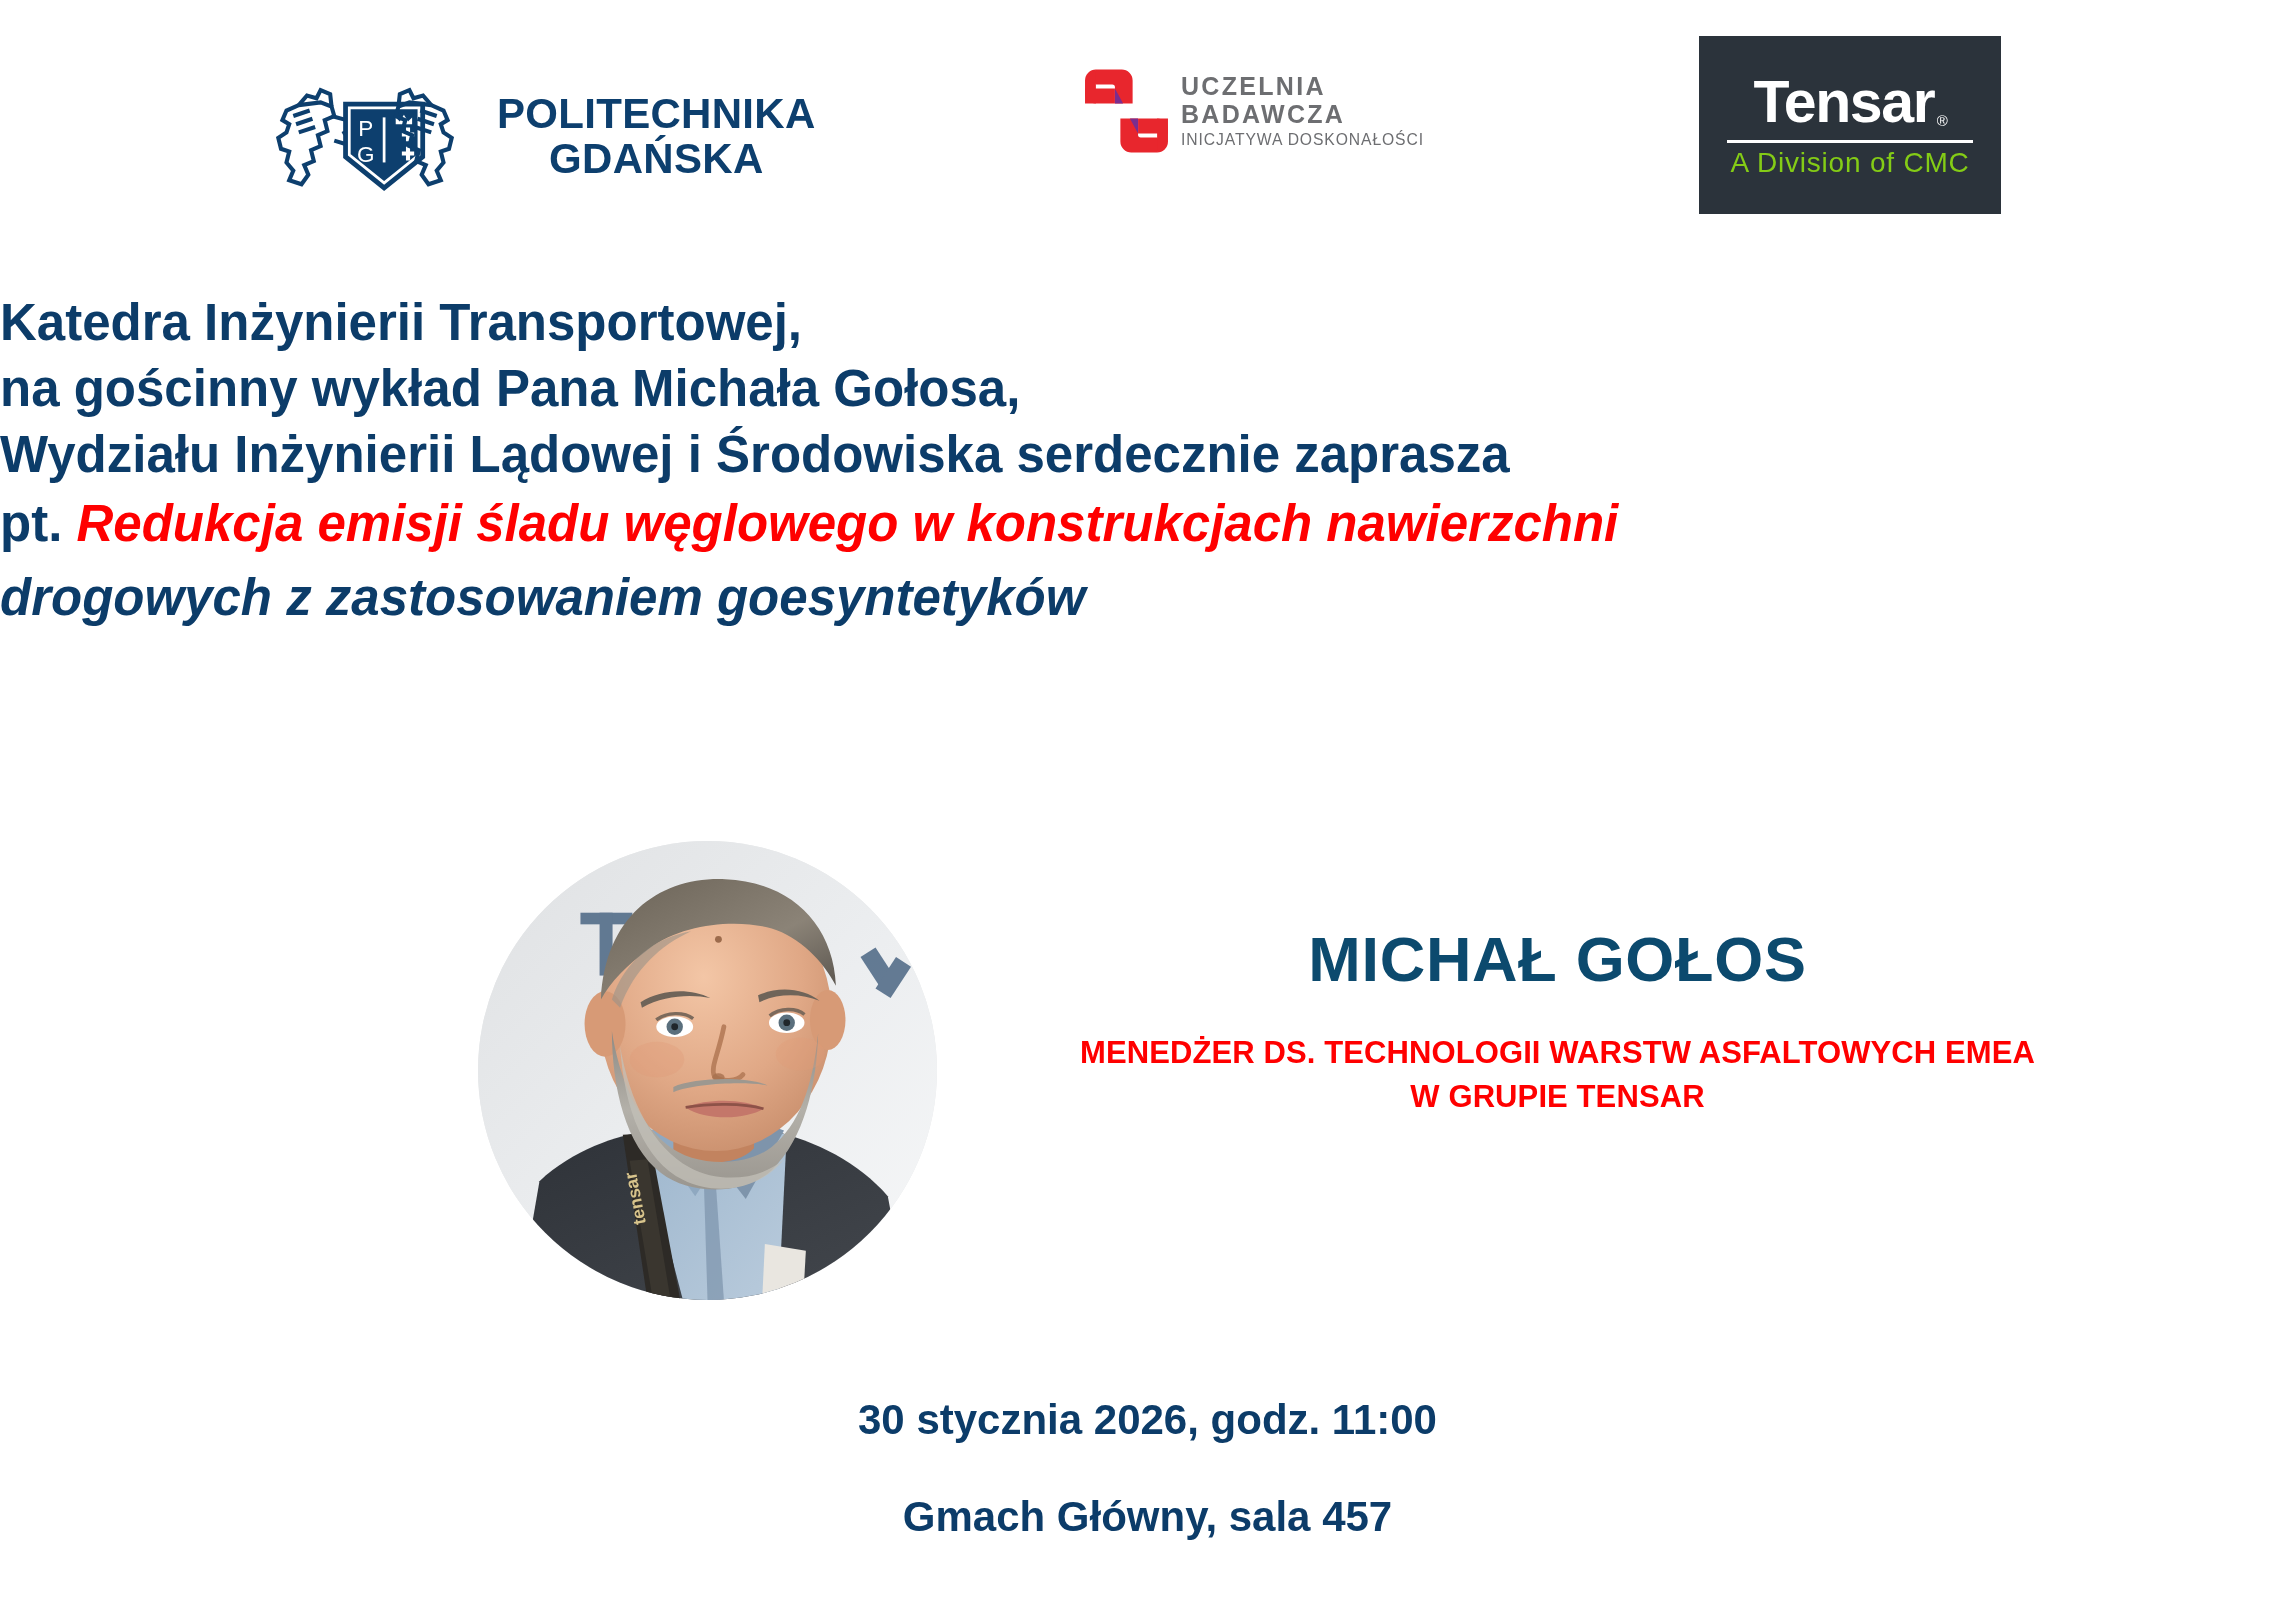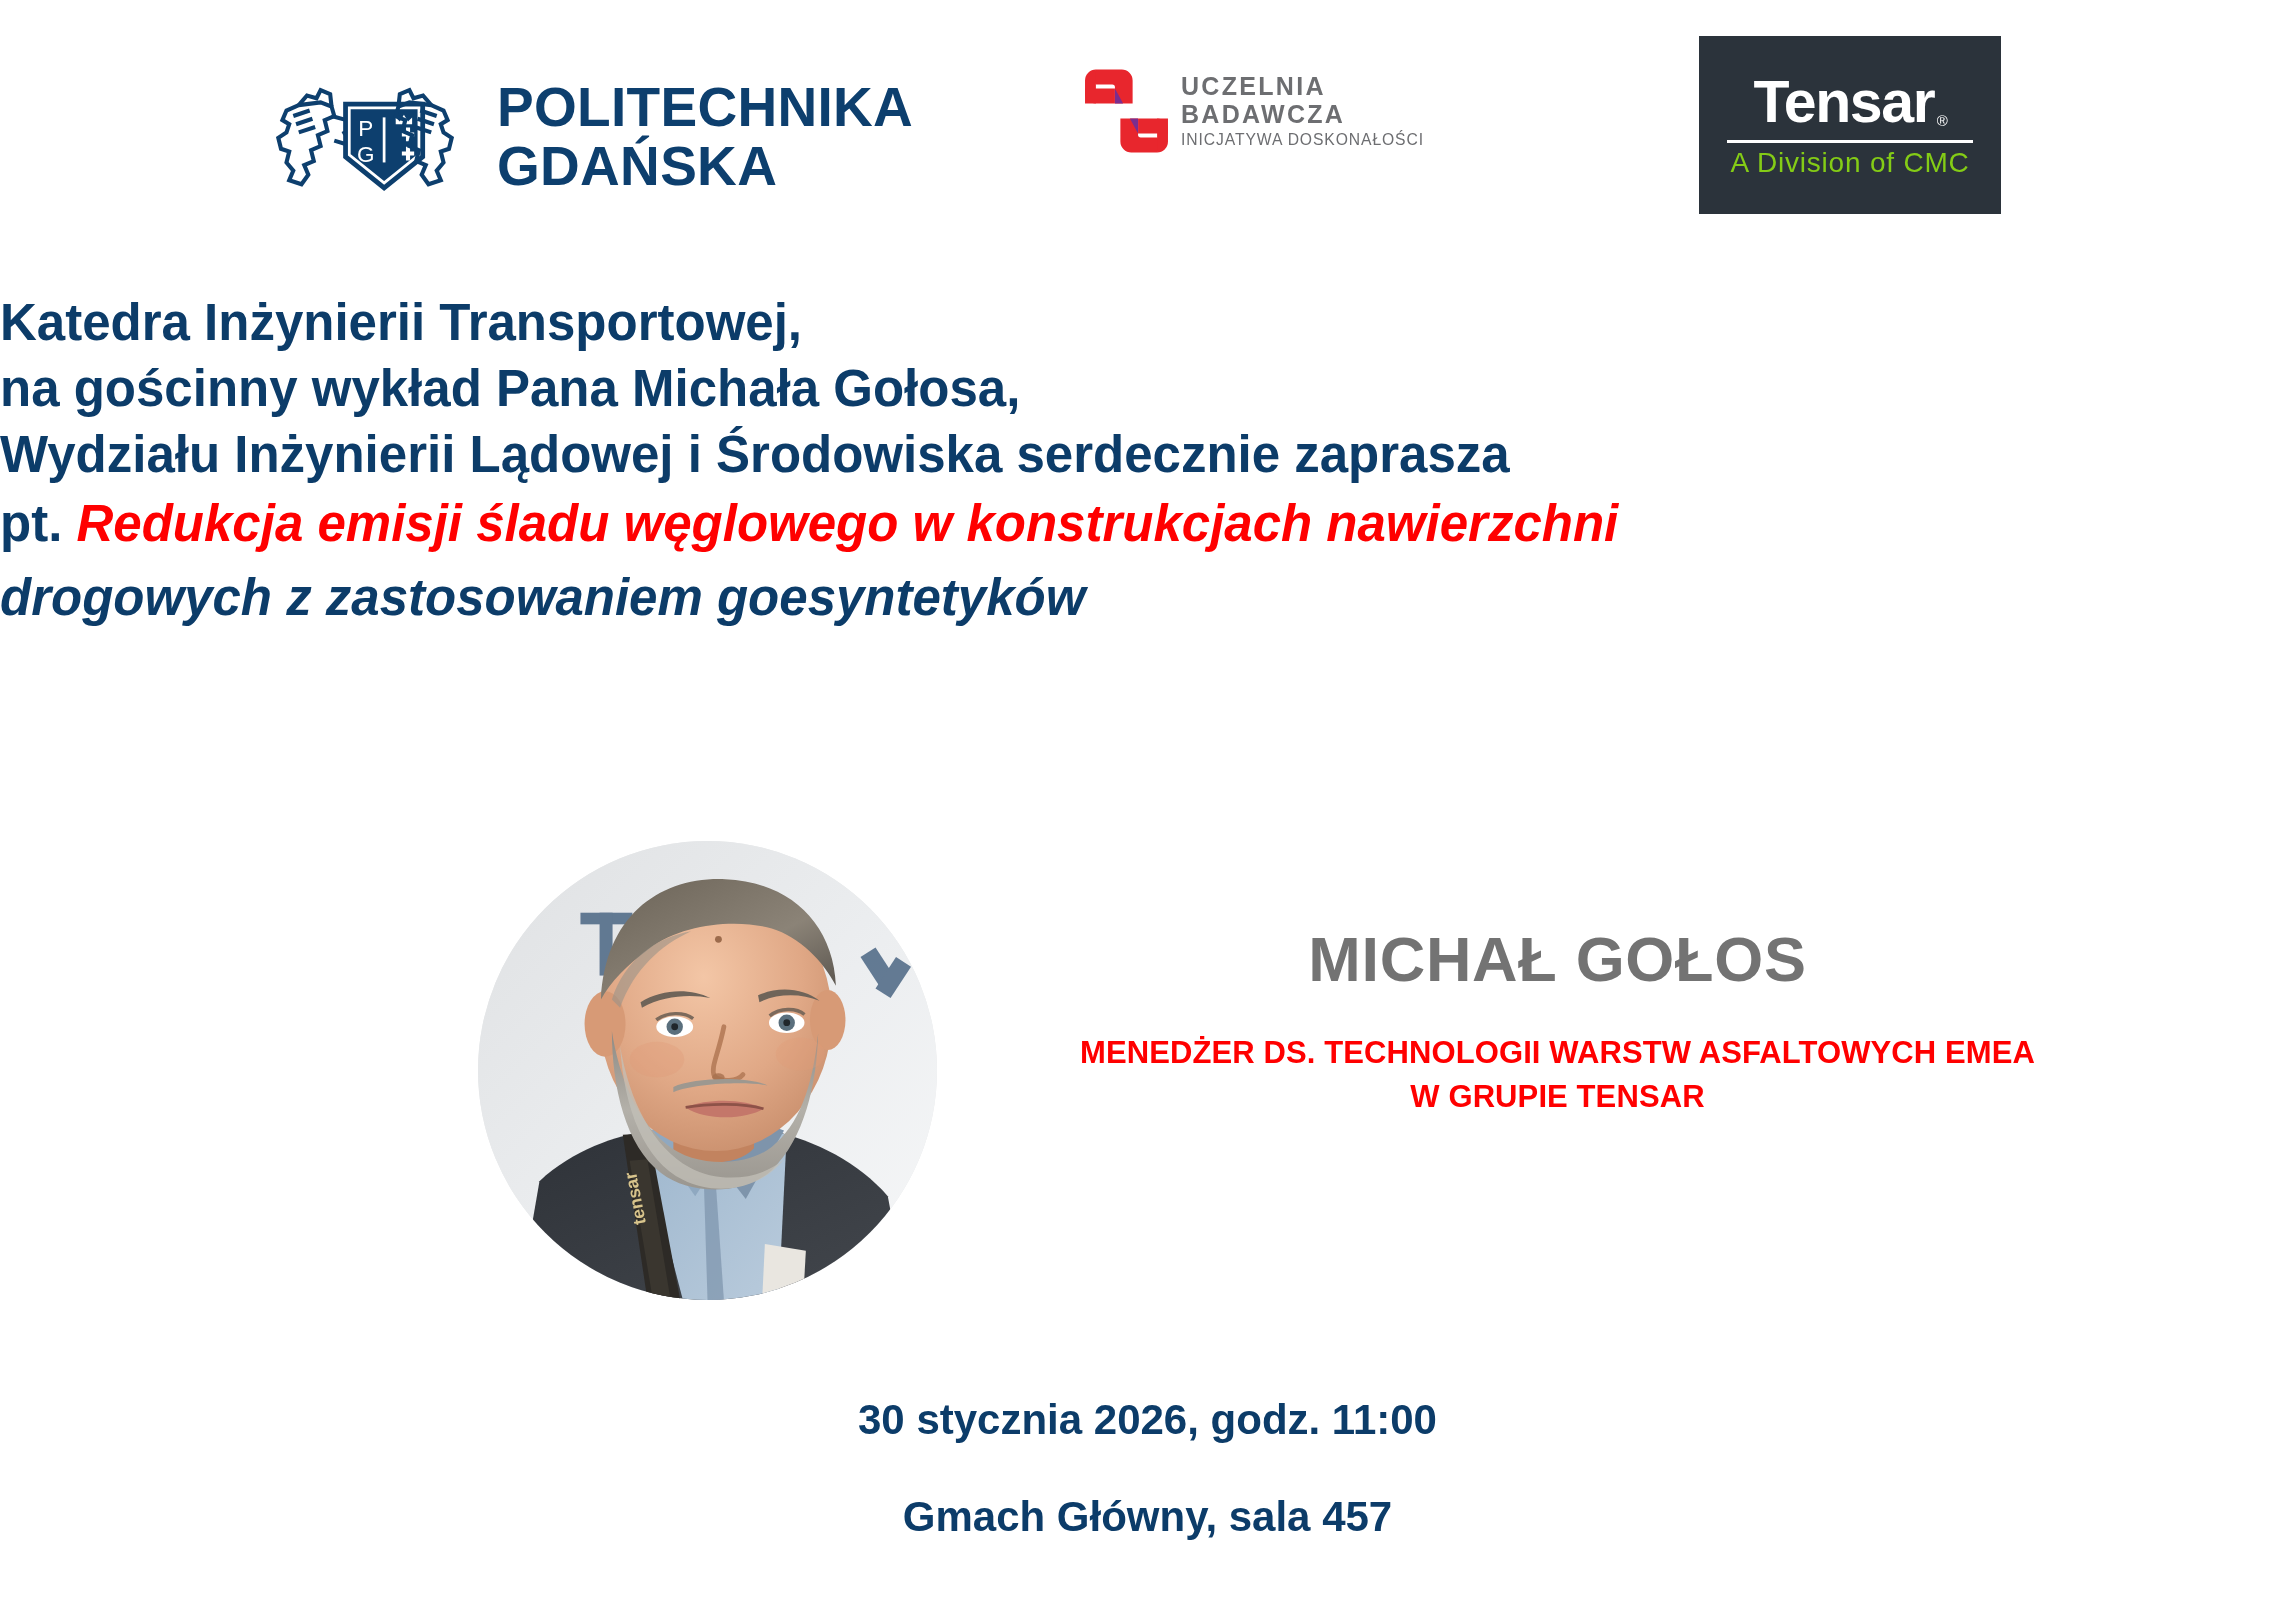--- a/index.html
+++ b/index.html
@@ -35,23 +35,24 @@
     top: 75px;
     display: flex;
     align-items: center;
     gap: 33px;
   }
   .pg-emblem { width: 198px; height: 123px; display: block; }
   .pg-wordmark {
     color: #0d3f6e;
     font-family: "Liberation Sans", sans-serif;
     font-weight: bold;
-    font-size: 55px;
+    font-size: 42px;
     line-height: 1.06;
     letter-spacing: 0.3px;
+    text-align: center;
   }
 
   
   .ub-logo {
     position: absolute;
     left: 1078px;
     top: 60px;
     display: flex;
     align-items: center;
     gap: 6px;
@@ -164,21 +165,21 @@
 
   
   .speaker {
     position: absolute;
     left: 977px;
     top: 925px;
     width: 1161px;
     text-align: center;
   }
   .speaker-name {
-    color: #737373;
+    color: #0c4a6e;
     font-family: "Liberation Sans", sans-serif;
     font-weight: bold;
     font-size: 63px;
     line-height: 1.1;
     letter-spacing: 0.7px;
   }
   .speaker-role {
     margin-top: 37px;
     color: #ff0000;
     font-family: "Liberation Sans", sans-serif;

